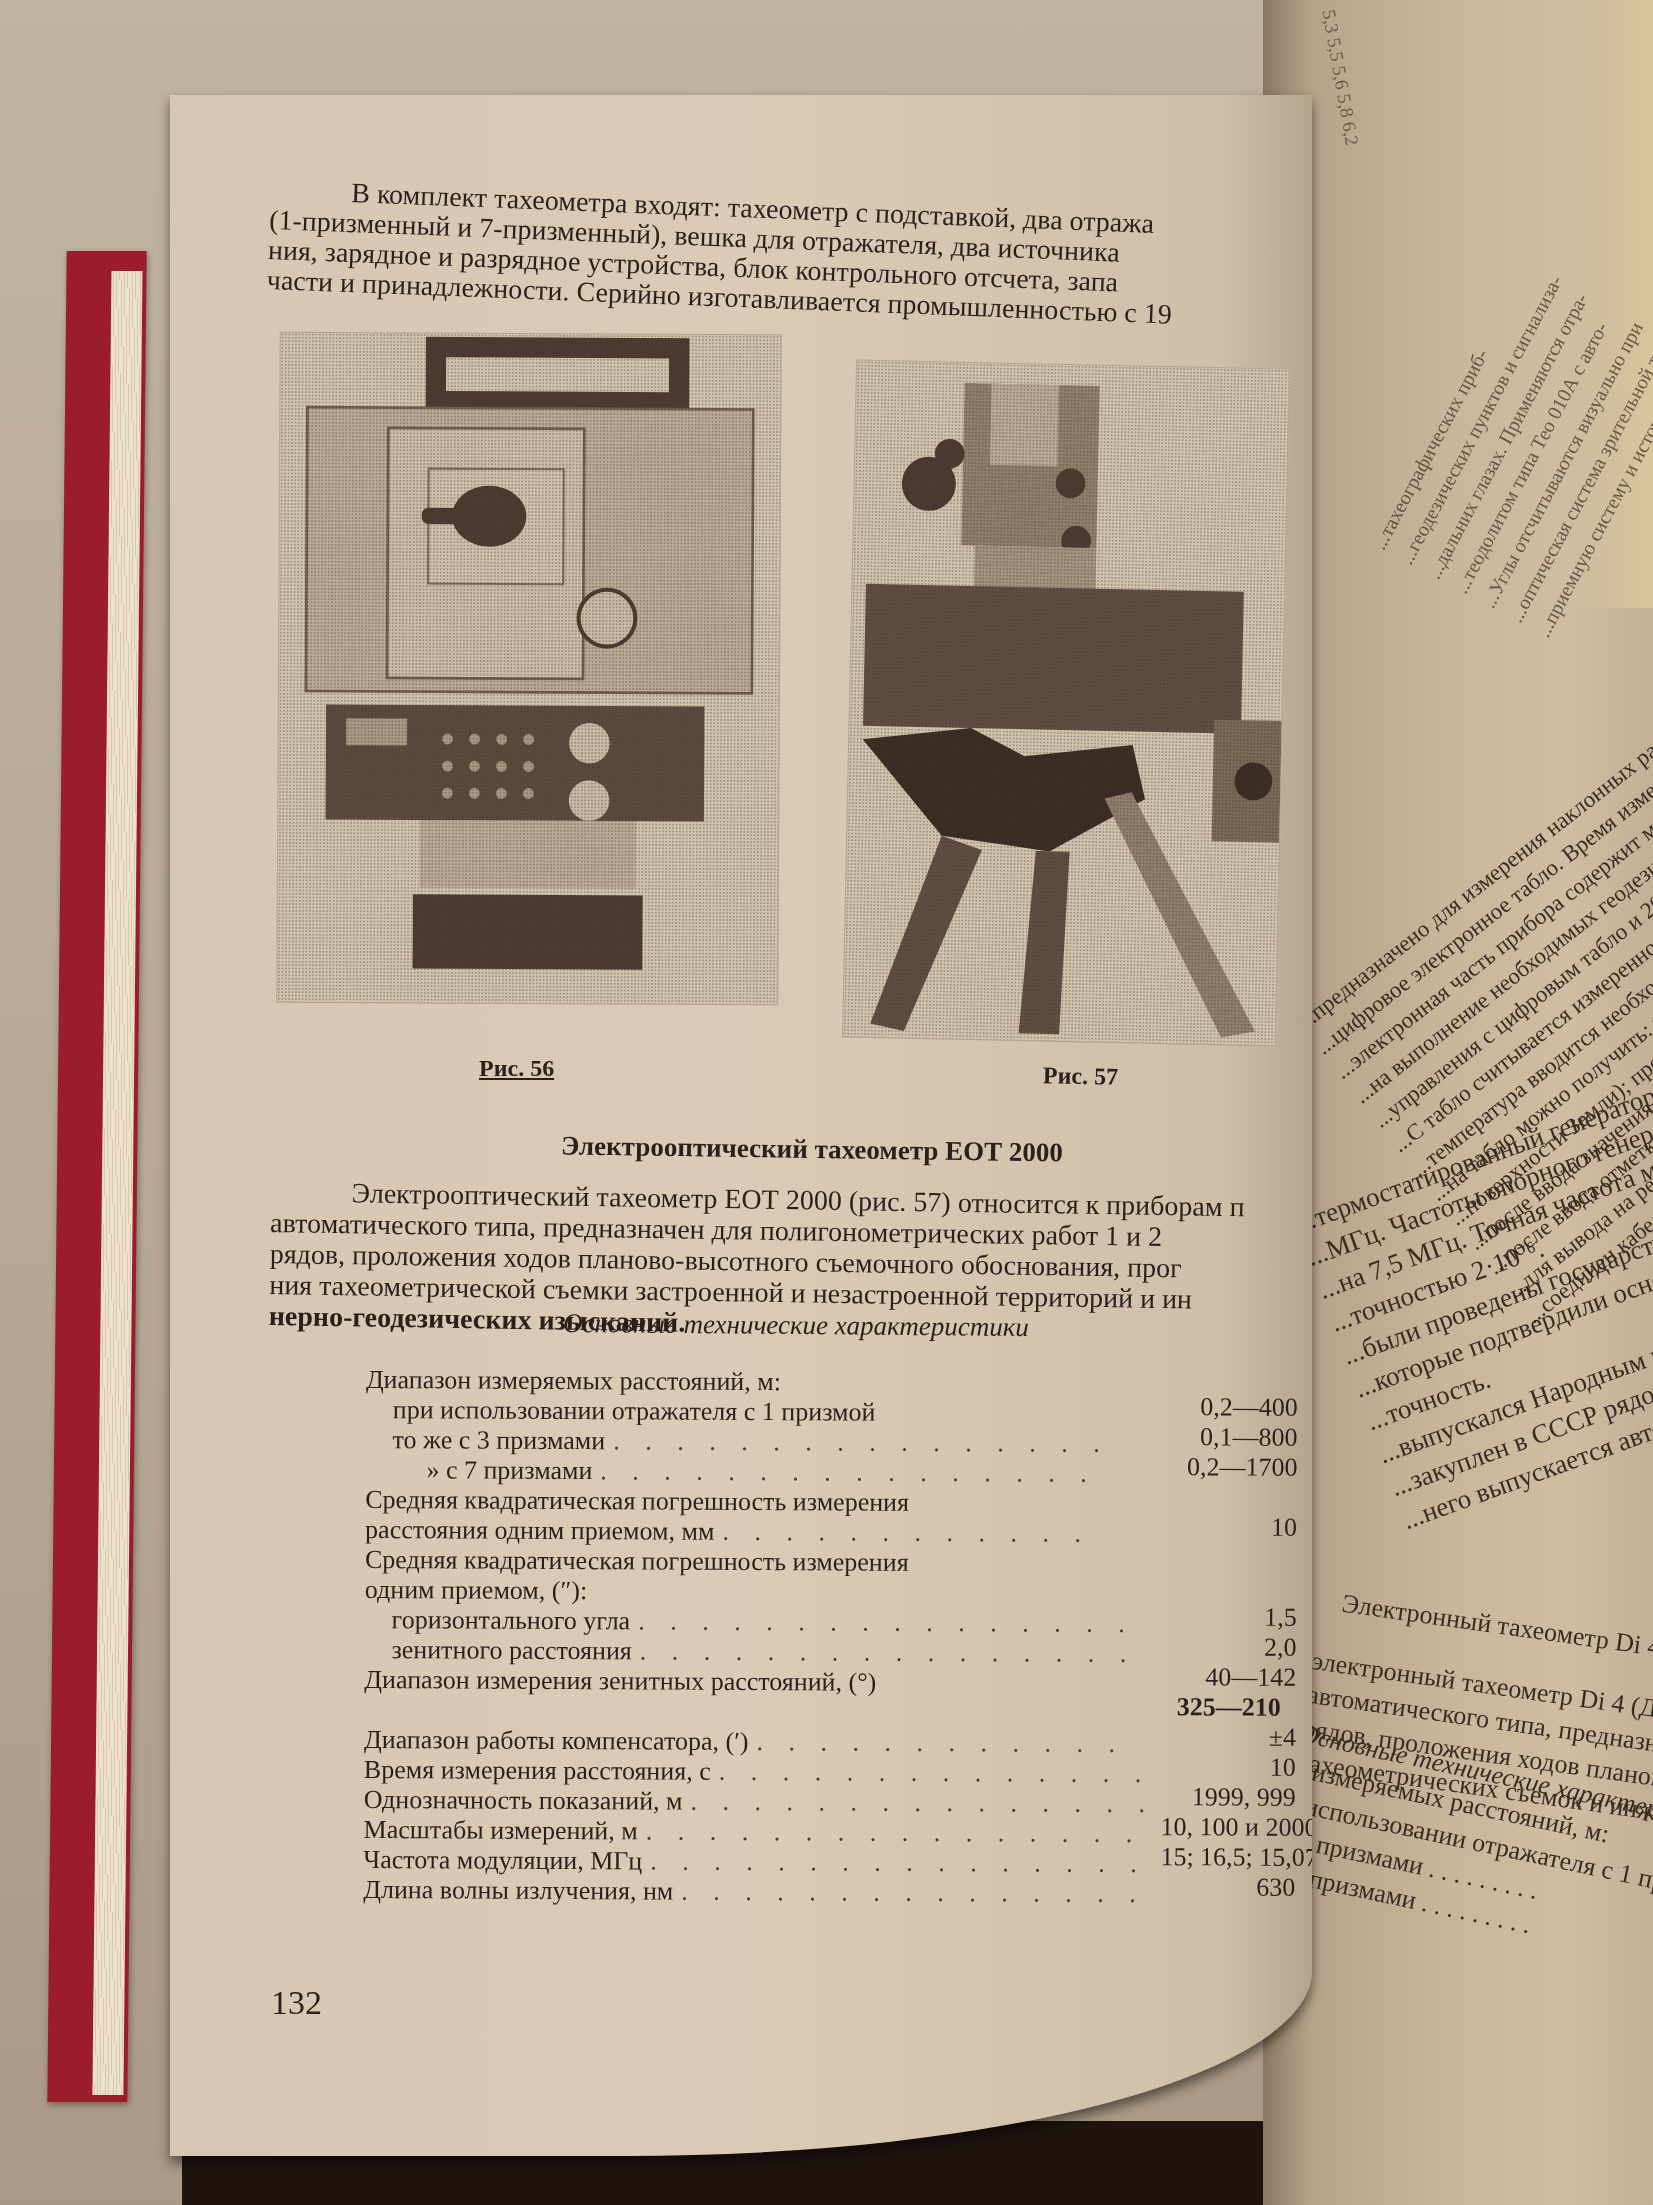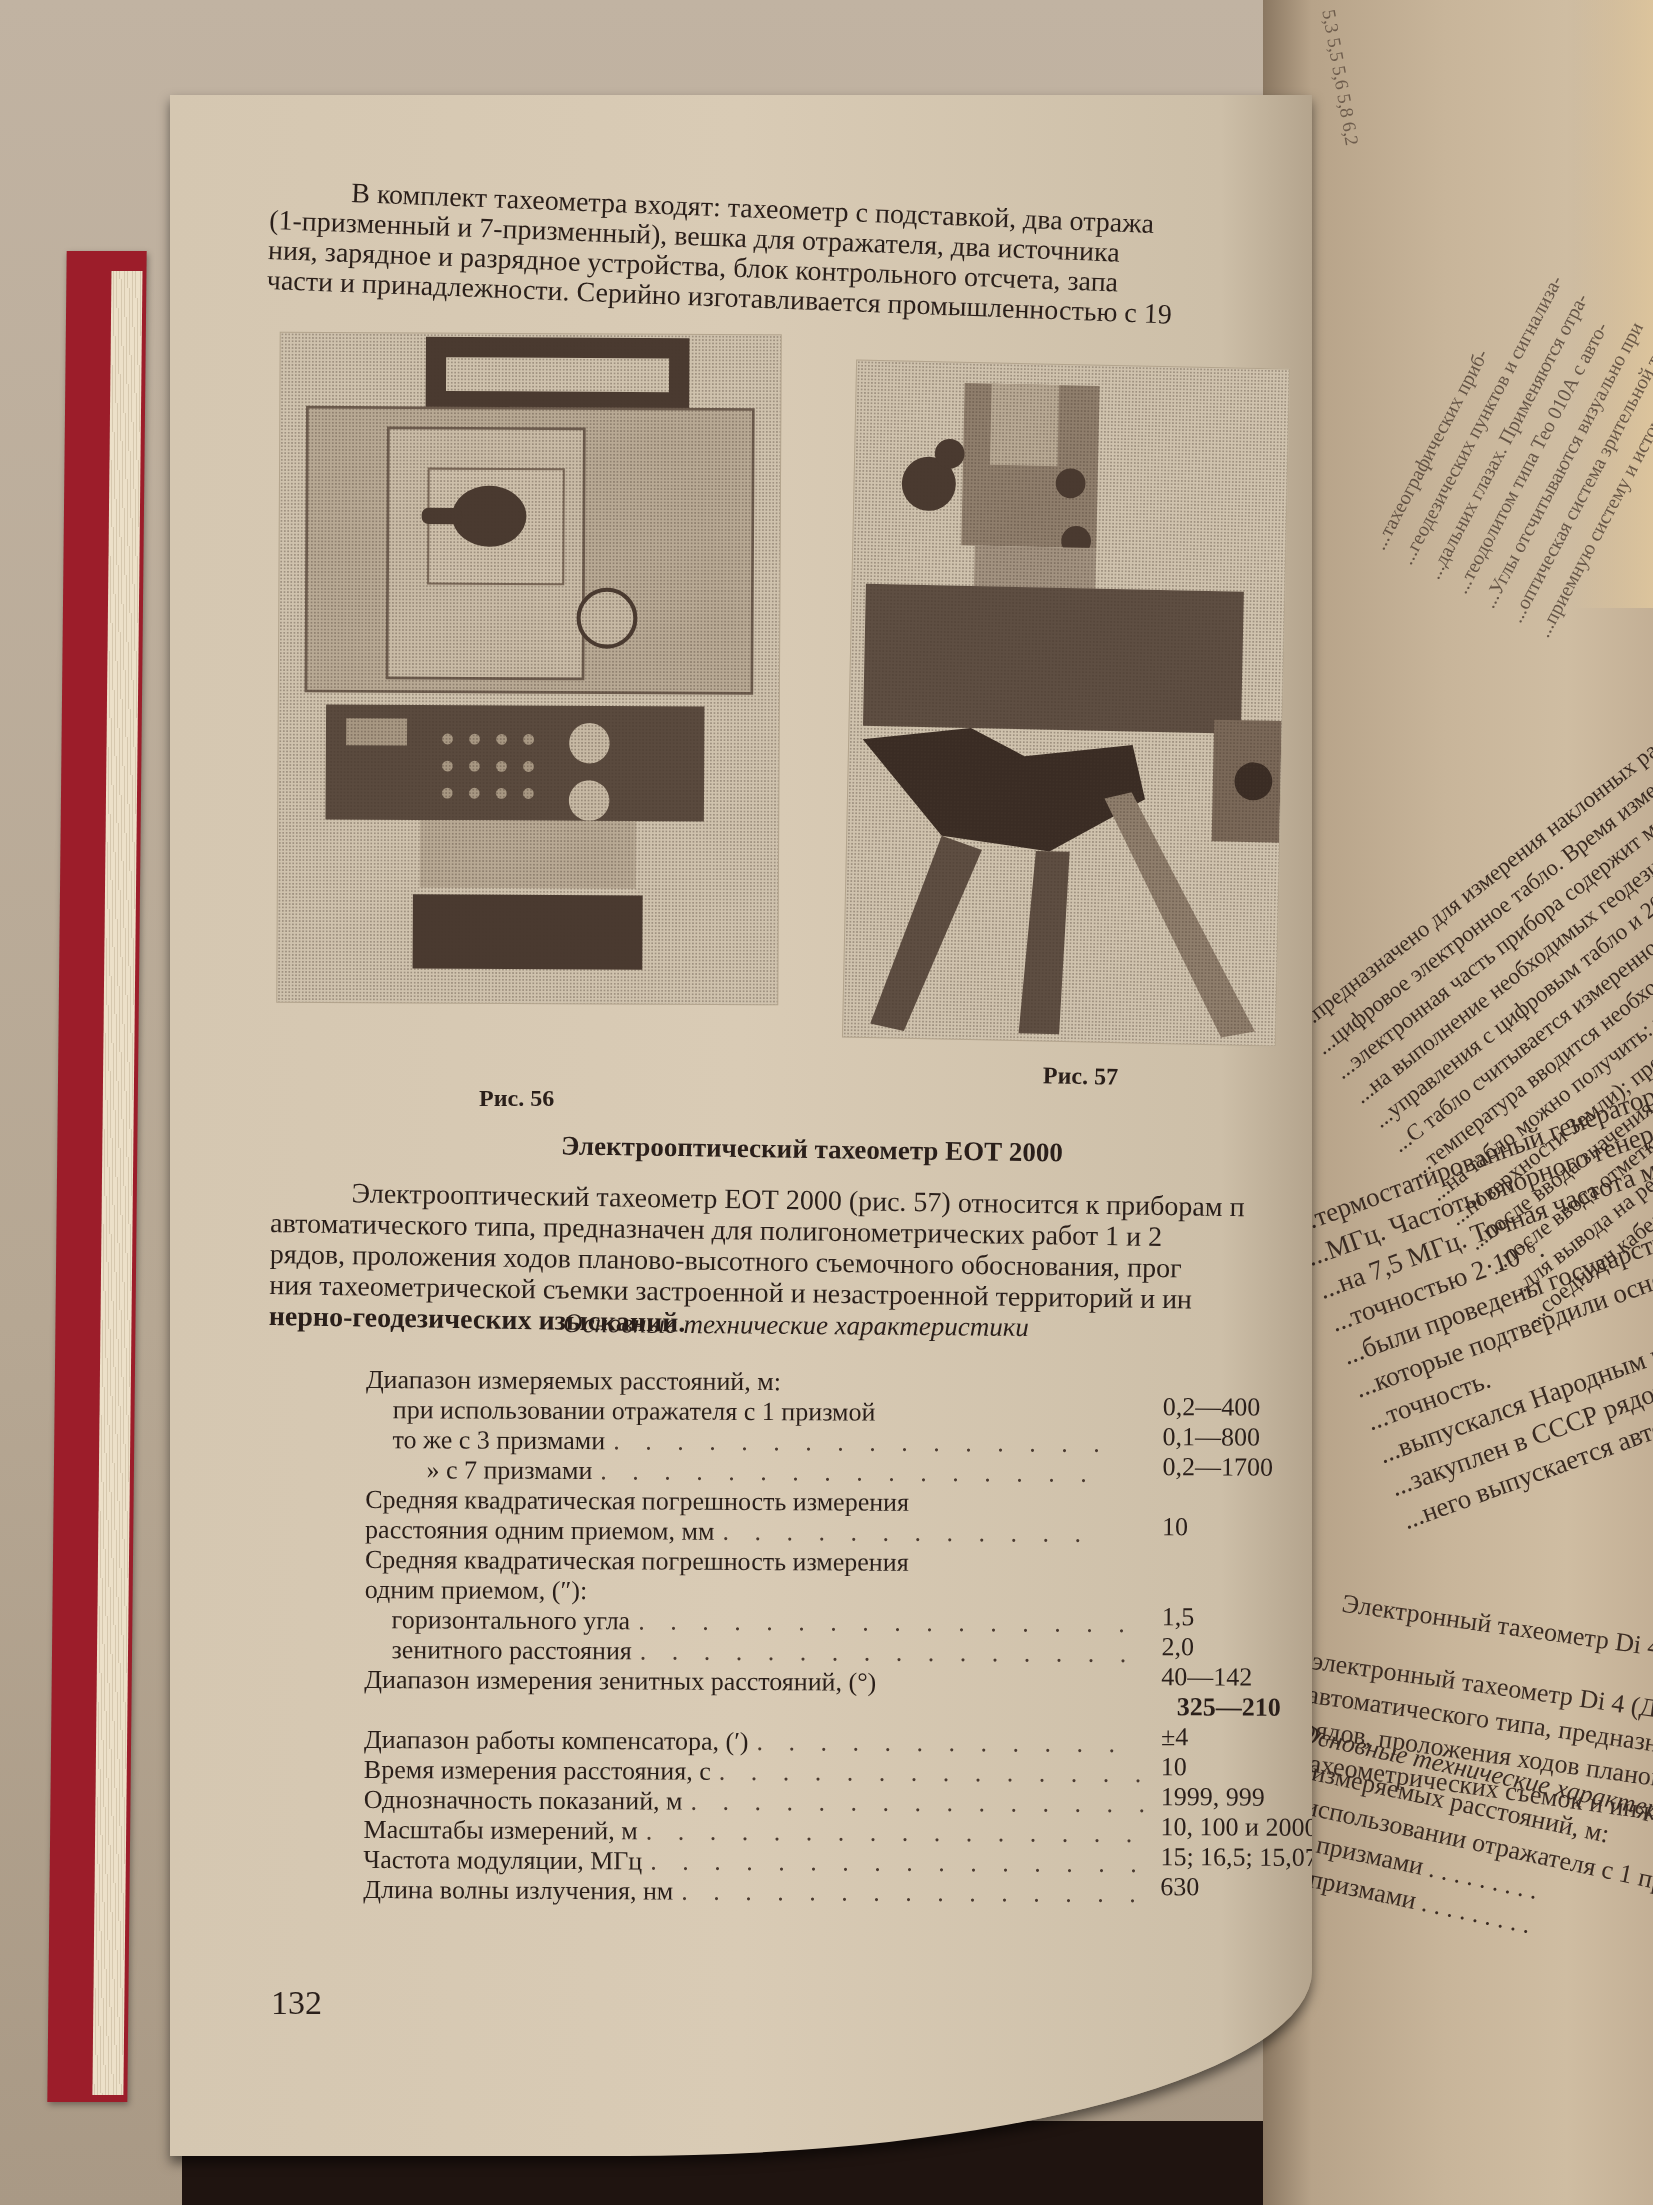--- a/index.html
+++ b/index.html
@@ -49,34 +49,34 @@
   .intro p { margin: 0; }
   .intro .indent { padding-left: 81px; }
 
   .figure { position: absolute; background: #cfc2ad; border: 1.4px solid #b3a48d; }
   .fig56 { left: 108px; top: 238px; width: 500px; height: 669px; transform: rotate(0.3deg); }
   .fig57 { left: 679px; top: 269px; width: 432px; height: 676px; transform: rotate(1.2deg); }
   .halftone { position: absolute; inset: 0;
     background-image: radial-gradient(rgba(70,55,45,0.35) 0.7px, transparent 1.1px);
     background-size: 3.4px 3.4px; }
   .caption { position: absolute; font-weight: bold; font-size: 24px; }
-  .cap56 { left: 309px; top: 990px; }
+  .cap56 { left: 309px; top: 960px; text-decoration: underline; }
   .cap57 { left: 873px; top: 968px; transform: rotate(1deg); }
 
   .section-title { position: absolute; left: 391px; top: 1039px; font-weight: bold; font-size: 27px; transform: rotate(0.8deg); }
   .body-para { position: absolute; left: 101px; top: 1081px; width: 1054px; font-size: 28px; line-height: 31px; transform: rotate(0.9deg); transform-origin: left top; }
   .body-para p { margin: 0; }
   .body-para .last { font-weight: bold; }
 
   .specs-title { position: absolute; left: 393px; top: 1215px; font-style: italic; font-size: 27px; transform: rotate(0.5deg); }
   .specs { position: absolute; left: 196px; top: 1270px; width: 932px; font-size: 26px; line-height: 30px; transform: rotate(0.3deg); transform-origin: left top; }
   .spec-row { display: flex; align-items: flex-end; height: 30px; position: relative; }
   .spec-row .label { white-space: nowrap; }
   .spec-row .dots { flex: 1; overflow: hidden; white-space: nowrap; letter-spacing: 9.5px; margin: 0 8px; color: #4a3a30; }
-  .spec-row .val { width: 135px; text-align: left; white-space: nowrap; position: relative; top: -6.8px; }
+  .spec-row .val { width: 135px; text-align: right; white-space: nowrap; position: relative; top: -6.8px; }
   .spec-row.sub .label { padding-left: 27px; }
   .spec-row.sub2 .label { padding-left: 61px; }
   .spec-row .val2 { position: absolute; right: 0; top: 23px; width: 135px; text-align: center; font-weight: bold; }
 
   .page-number { position: absolute; left: 101px; top: 1889px; font-size: 34px; }
 
   
   .rp-block { position: absolute; font-size: 23px; line-height: 31px; color: #3a2b22; white-space: nowrap; transform-origin: left top; }
   .rp-a { left: 101px; top: 541px; transform: rotate(-62deg); opacity: 0.7; font-size: 20px; }
   .rp-b { left: 27px; top: 1013px; transform: rotate(-38deg); }

